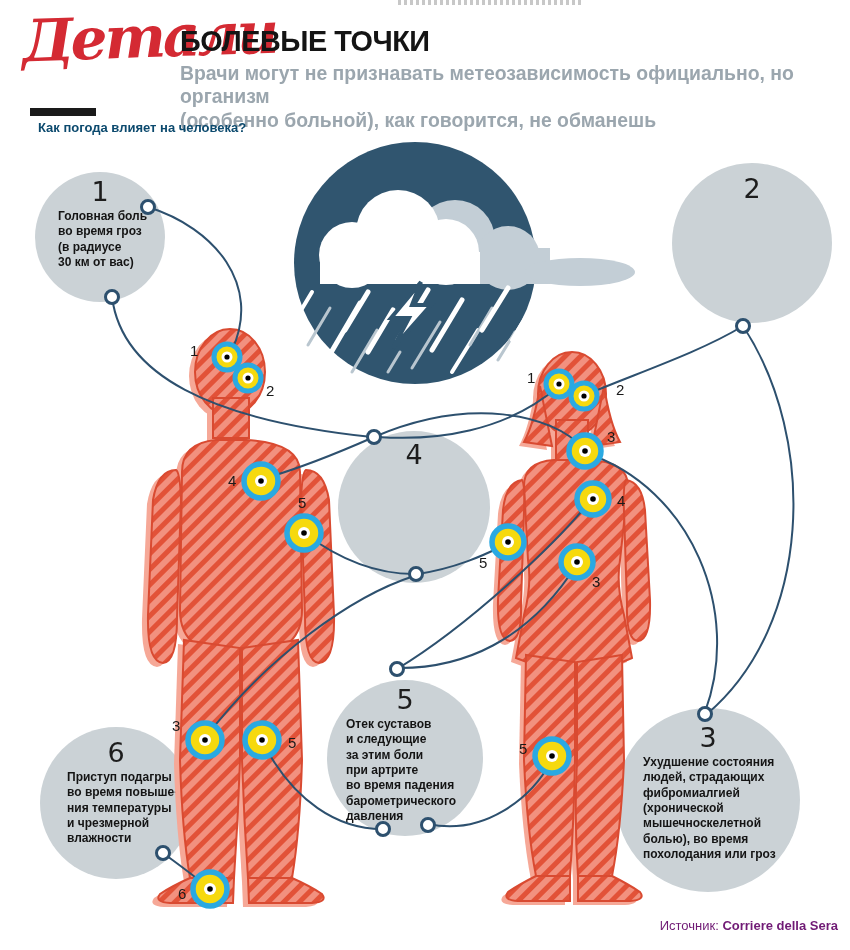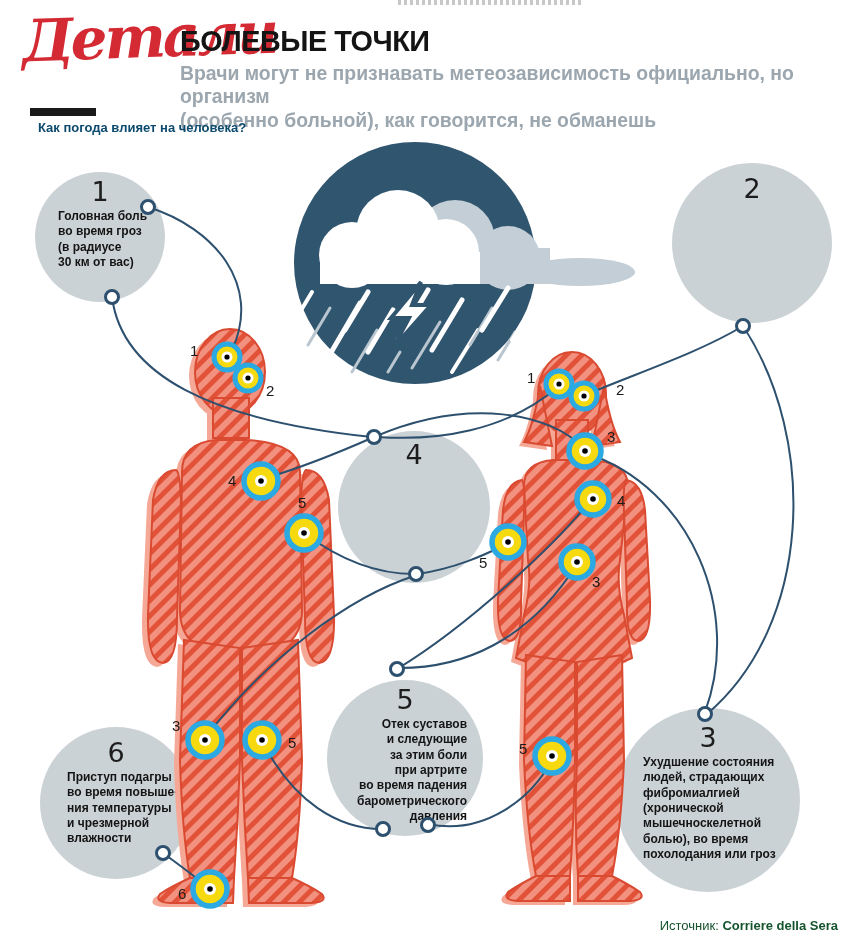--- a/index.html
+++ b/index.html
@@ -20,27 +20,27 @@
   
   .bubble{position:absolute;border-radius:50%;background:#cbd2d6;color:#141414;
           display:flex;flex-direction:column;align-items:center;}
   .bubble .num{font-family:"DejaVu Sans",sans-serif;font-weight:400;font-size:27px;color:#1d1d1d;}
   .bubble .txt{font-size:12px;font-weight:700;line-height:1.28;white-space:pre-line;
                align-self:flex-start;margin-top:2px;}
   .bubble-1{left:35px;top:172px;width:130px;height:130px;}  .bubble-1 .num{margin-top:4px;} .bubble-1 .txt{margin-left:23px;}
   .bubble-2{left:672px;top:163px;width:160px;height:160px;} .bubble-2 .num{margin-top:10px;} .bubble-2 .txt{margin-left:28px;}
   .bubble-3{left:616px;top:708px;width:184px;height:184px;} .bubble-3 .num{margin-top:14px;} .bubble-3 .txt{margin-left:27px;}
   .bubble-4{left:338px;top:431px;width:152px;height:152px;} .bubble-4 .num{margin-top:8px;}  .bubble-4 .txt{margin-left:28px;}
-  .bubble-5{left:327px;top:680px;width:156px;height:156px;} .bubble-5 .num{margin-top:4px;}  .bubble-5 .txt{margin-left:30px;text-align:right;}
+  .bubble-5{left:327px;top:680px;width:156px;height:156px;} .bubble-5 .num{margin-top:4px;}  .bubble-5 .txt{margin-left:19px;}
   .bubble-6{left:40px;top:727px;width:152px;height:152px;}  .bubble-6 .num{margin-top:10px;} .bubble-6 .txt{margin-left:27px;}
   
   #art{position:absolute;left:0;top:0;pointer-events:none;}
   .marker-label{font-family:"Liberation Sans",sans-serif;font-size:15px;fill:#1a1a1a;}
   
-  .source{position:absolute;right:12px;top:918px;font-size:13px;color:#14532d;}
+  .source{position:absolute;right:12px;top:918px;font-size:13px;color:#701a75;}
   .source b{font-weight:700;}
 </style>
 </head>
 <body>
 
 <div id="canvas">
 
   <div class="top-frag"></div>
   <div class="logo">Детали</div>
   <div class="logo-dash"></div>

